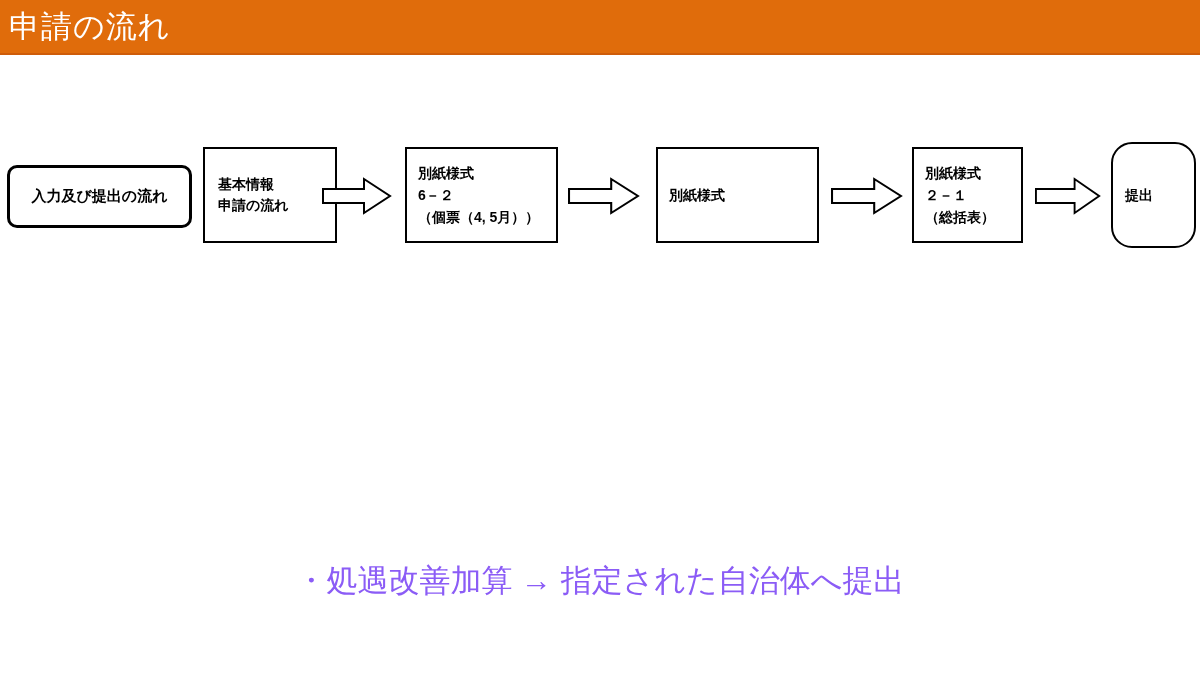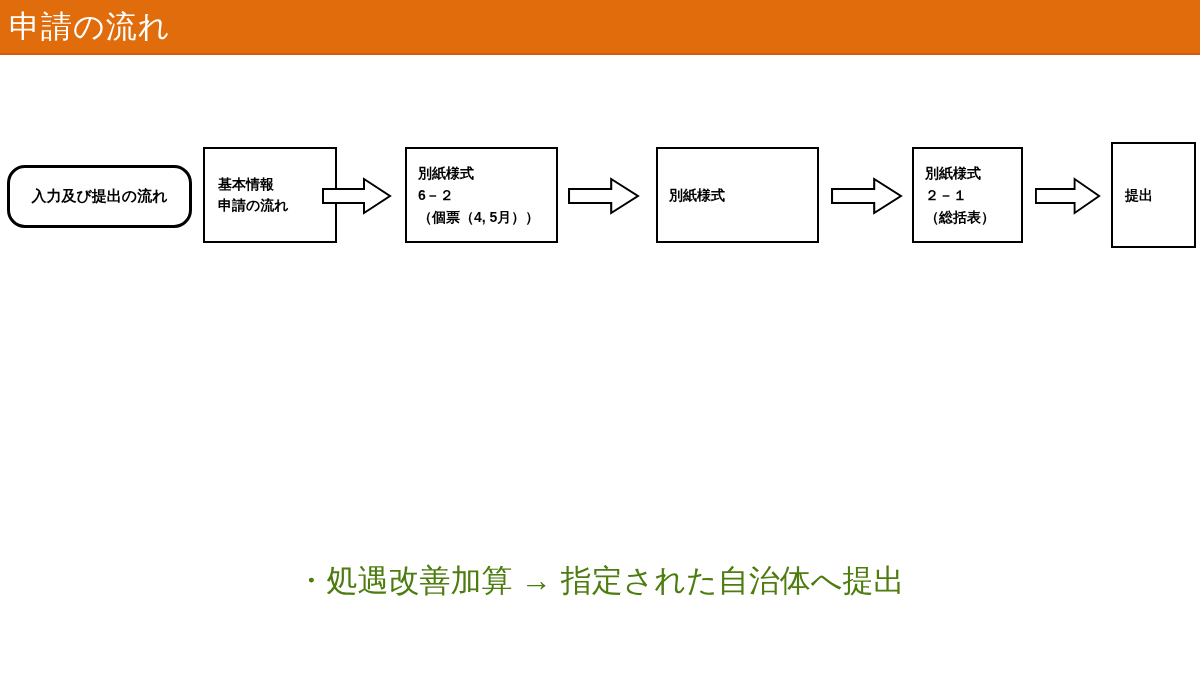--- a/index.html
+++ b/index.html
@@ -40,21 +40,21 @@
 
   
   .flow { position: absolute; left: 0; top: 0; width: 100%; height: 100%; }
 
   .label-box {
     position: absolute;
     left: 7px; top: 165px;
     width: 185px; height: 63px;
     box-sizing: border-box;
     border: 3px solid #000;
-    border-radius: 18px;
+    border-radius: 10px;
     background: #fff;
     display: flex;
     align-items: center;
     justify-content: center;
     font-weight: bold;
     font-size: 15px;
   }
 
   .box {
     position: absolute;
@@ -65,37 +65,37 @@
     flex-direction: column;
     justify-content: center;
     font-weight: bold;
     font-size: 14px;
     line-height: 22px;
   }
   .step-basic  { left: 203px;  top: 147px; width: 134px; height: 96px; padding-left: 13px; line-height: 21px; }
   .step-22     { left: 405px;  top: 147px; width: 153px; height: 96px; padding-left: 11px; }
   .step-23     { left: 656px;  top: 147px; width: 163px; height: 96px; padding-left: 11px; }
   .step-21     { left: 912px;  top: 147px; width: 111px; height: 96px; padding-left: 11px; }
-  .step-submit { left: 1111px; top: 142px; width: 85px;  height: 106px; padding-left: 12px; }
+  .step-submit { left: 1111px; top: 142px; width: 85px;  height: 106px; padding-left: 12px; border-radius: 21px; }
 
   .arrow { position: absolute; }
   .a1 { left: 322px;  top: 177px; width: 70px; height: 38px; }
   .a2 { left: 568px;  top: 177px; width: 72px; height: 38px; }
   .a3 { left: 831px;  top: 177px; width: 72px; height: 38px; }
   .a4 { left: 1035px; top: 177px; width: 66px; height: 38px; }
 
   
   .note {
     position: absolute;
     left: 0; top: 560px;
     width: 100%;
     text-align: center;
     font-size: 31px;
     font-weight: 400;
-    color: #4d7c0f;
+    color: #8b5cf6;
   }
 </style>
 </head>
 <body>
 
 <div class="slide">
 
   <header class="titlebar" style="background: rgb(224, 108, 11);">
     <h1 class="title" style="color: rgb(255, 255, 255);">申請の流れ</h1>
   </header>

